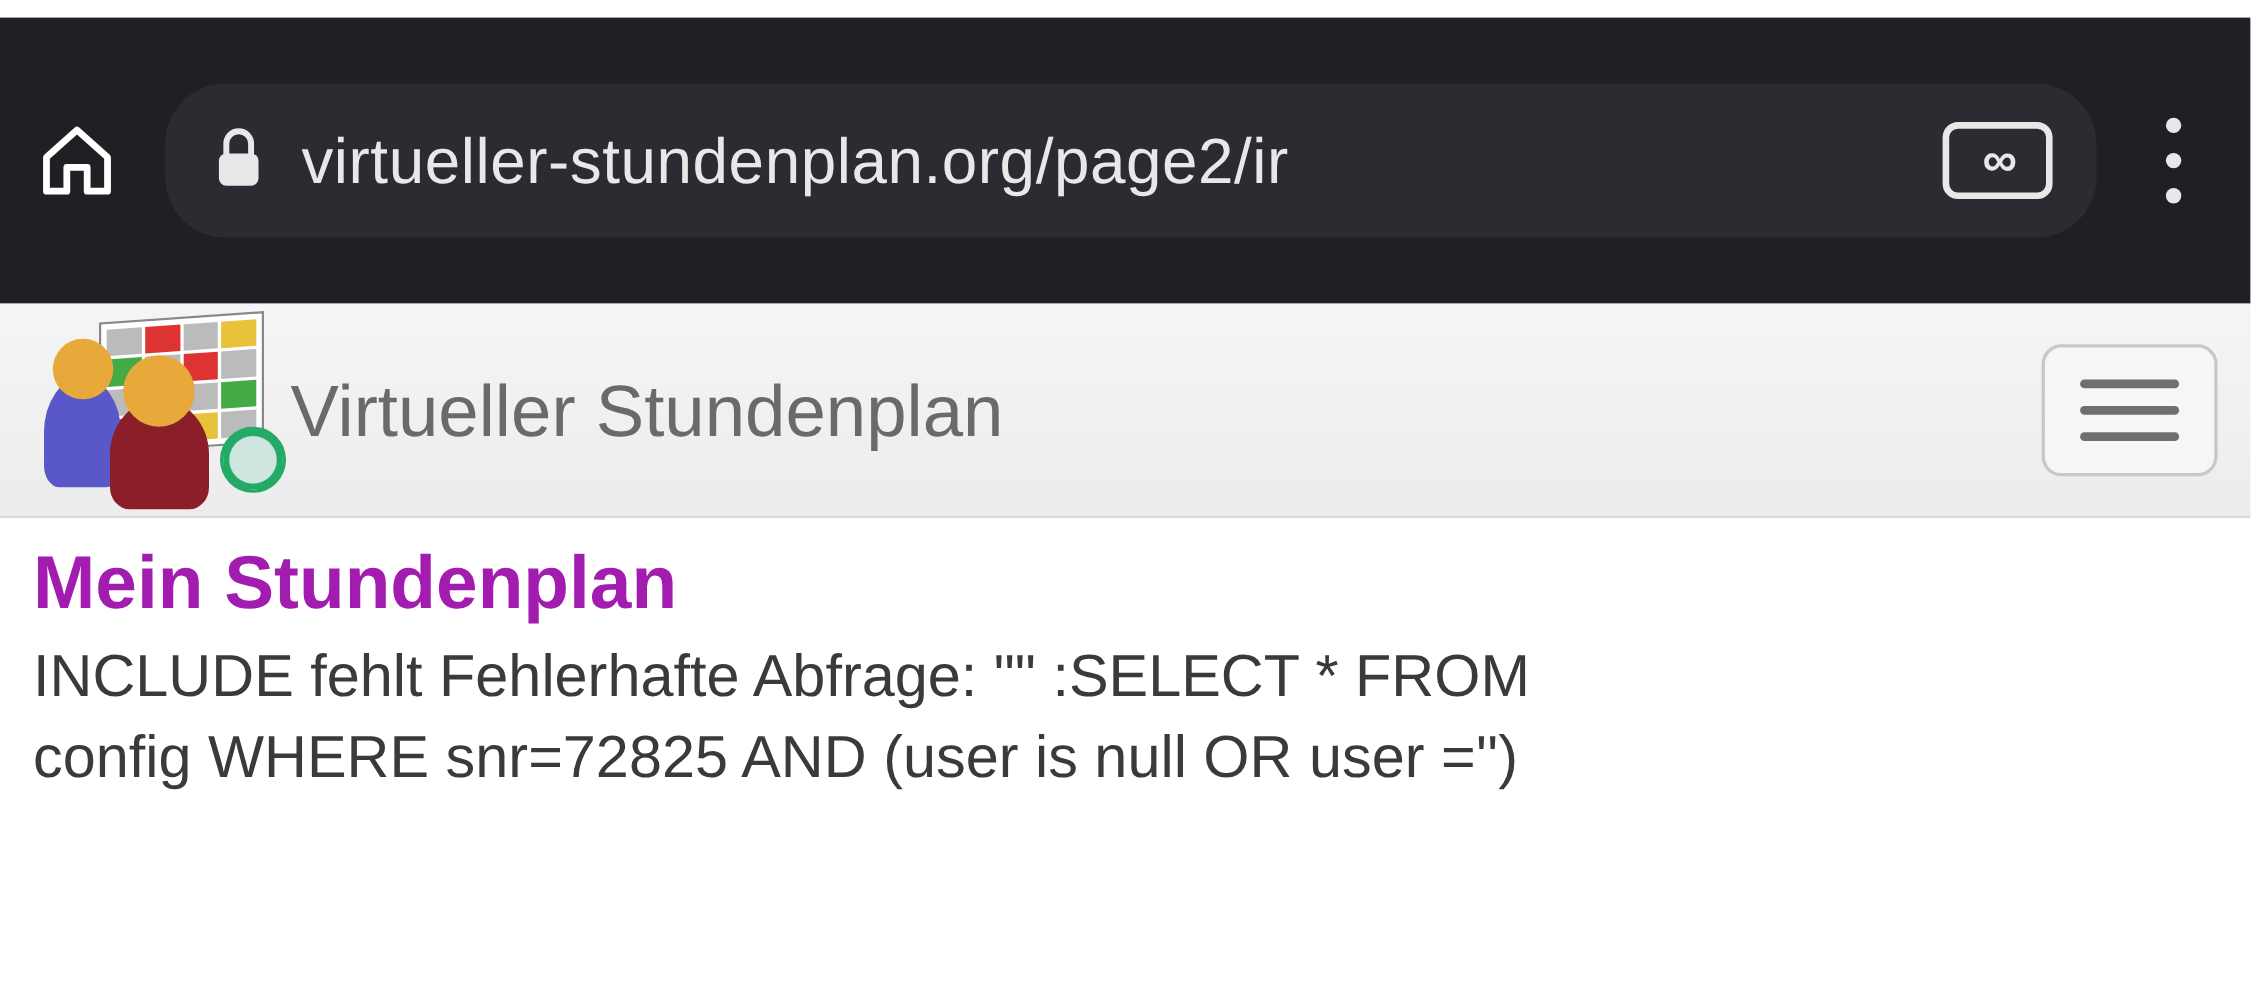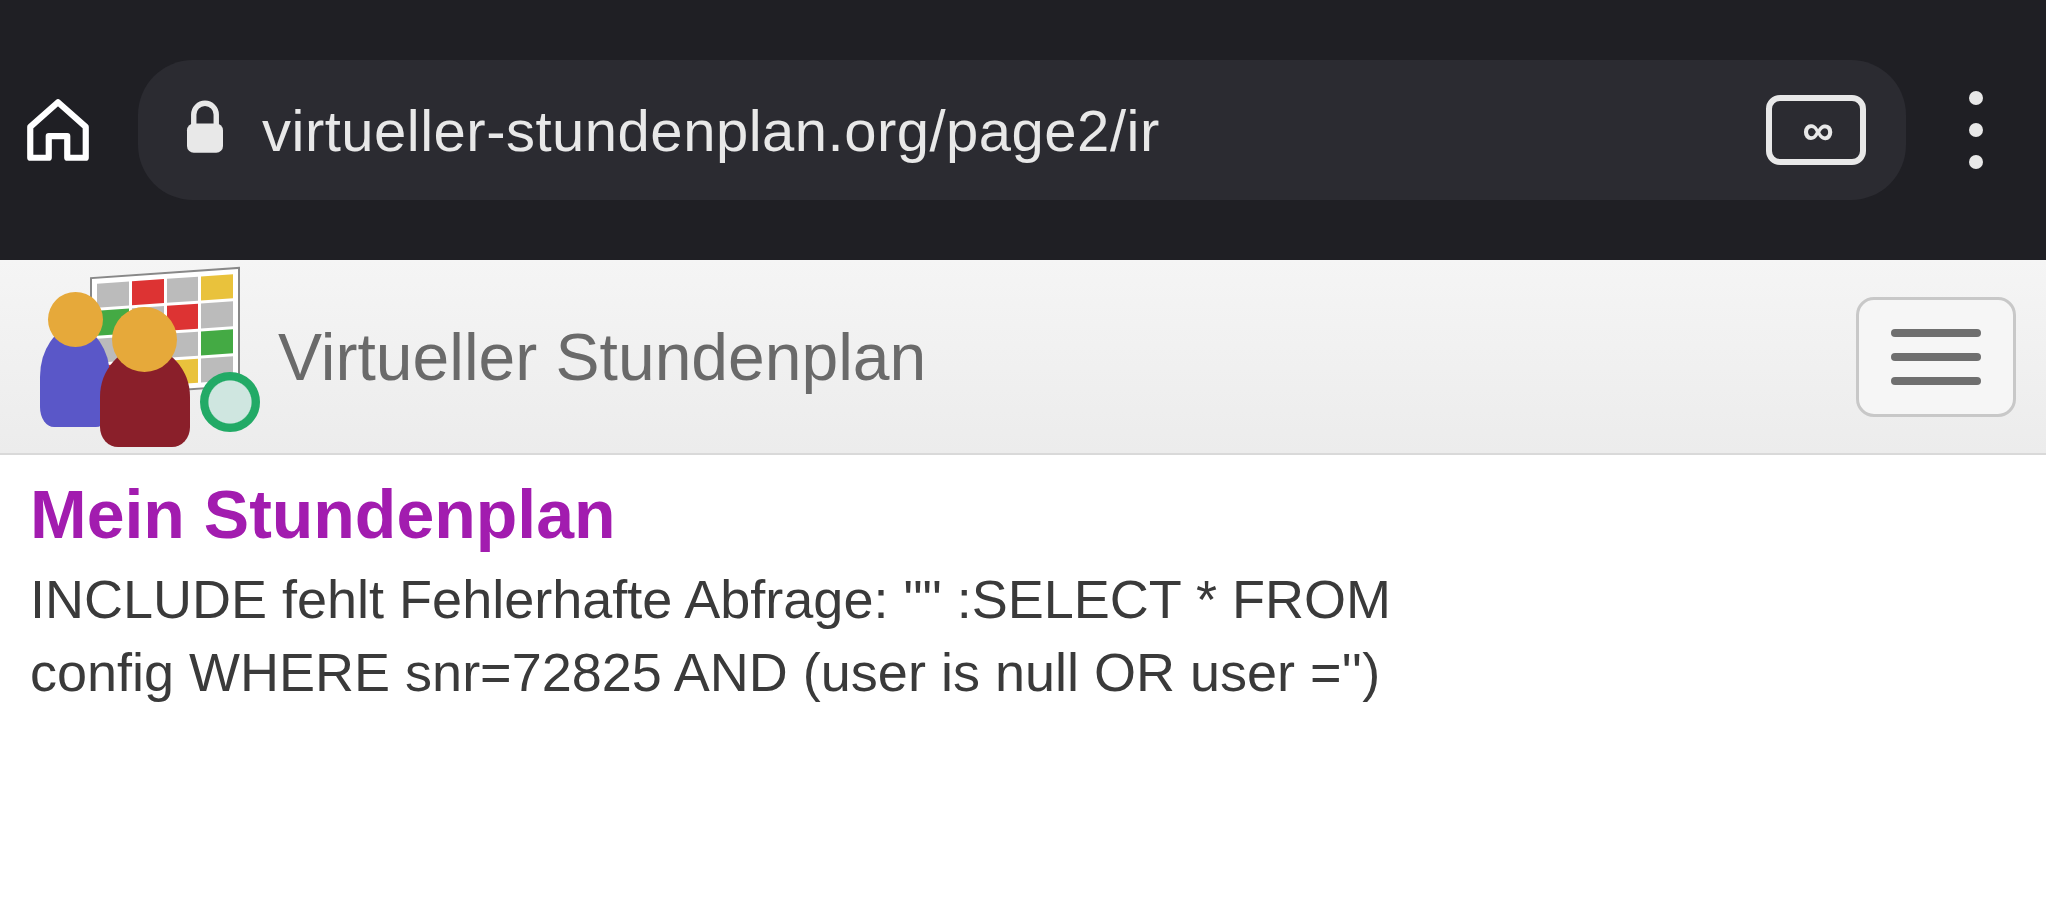--- a/index.html
+++ b/index.html
@@ -4,22 +4,23 @@
 <style>
   * { box-sizing: border-box; margin: 0; padding: 0; }
   html, body { width: 2046px; height: 900px; font-family: -apple-system, Helvetica, Arial, sans-serif; background:#fff; overflow:hidden; }
 
   
   .browser-chrome {
     background: #1f1f24;
     height: 260px;
     display: flex;
     align-items: center;
-    padding: 0 40px 0 18px;
+    padding: 0 40px 0 30px;
     gap: 40px;
+    margin-top: 16px;
   }
   .home-btn {
     width: 80px; height: 80px;
     display:flex; align-items:center; justify-content:center;
     color:#fff;
   }
   .url-bar {
     flex: 1;
     background: #2b2b31;
     border-radius: 55px;
@@ -61,21 +62,21 @@
   }
 
   
   .site-header {
     background: linear-gradient(#f5f5f5,#ececec);
     border-bottom: 2px solid #d9d9d9;
     height: 195px;
     display:flex;
     align-items:center;
     padding: 0 30px 0 30px;
-    gap: 18px;
+    gap: 4px;
   }
   .site-logo {
     width: 230px; height: 170px;
     position:relative;
     flex-shrink:0;
   }
   .logo-grid {
     position:absolute; left:60px; top:0;
     width:150px; height:120px;
     background:#fff;

